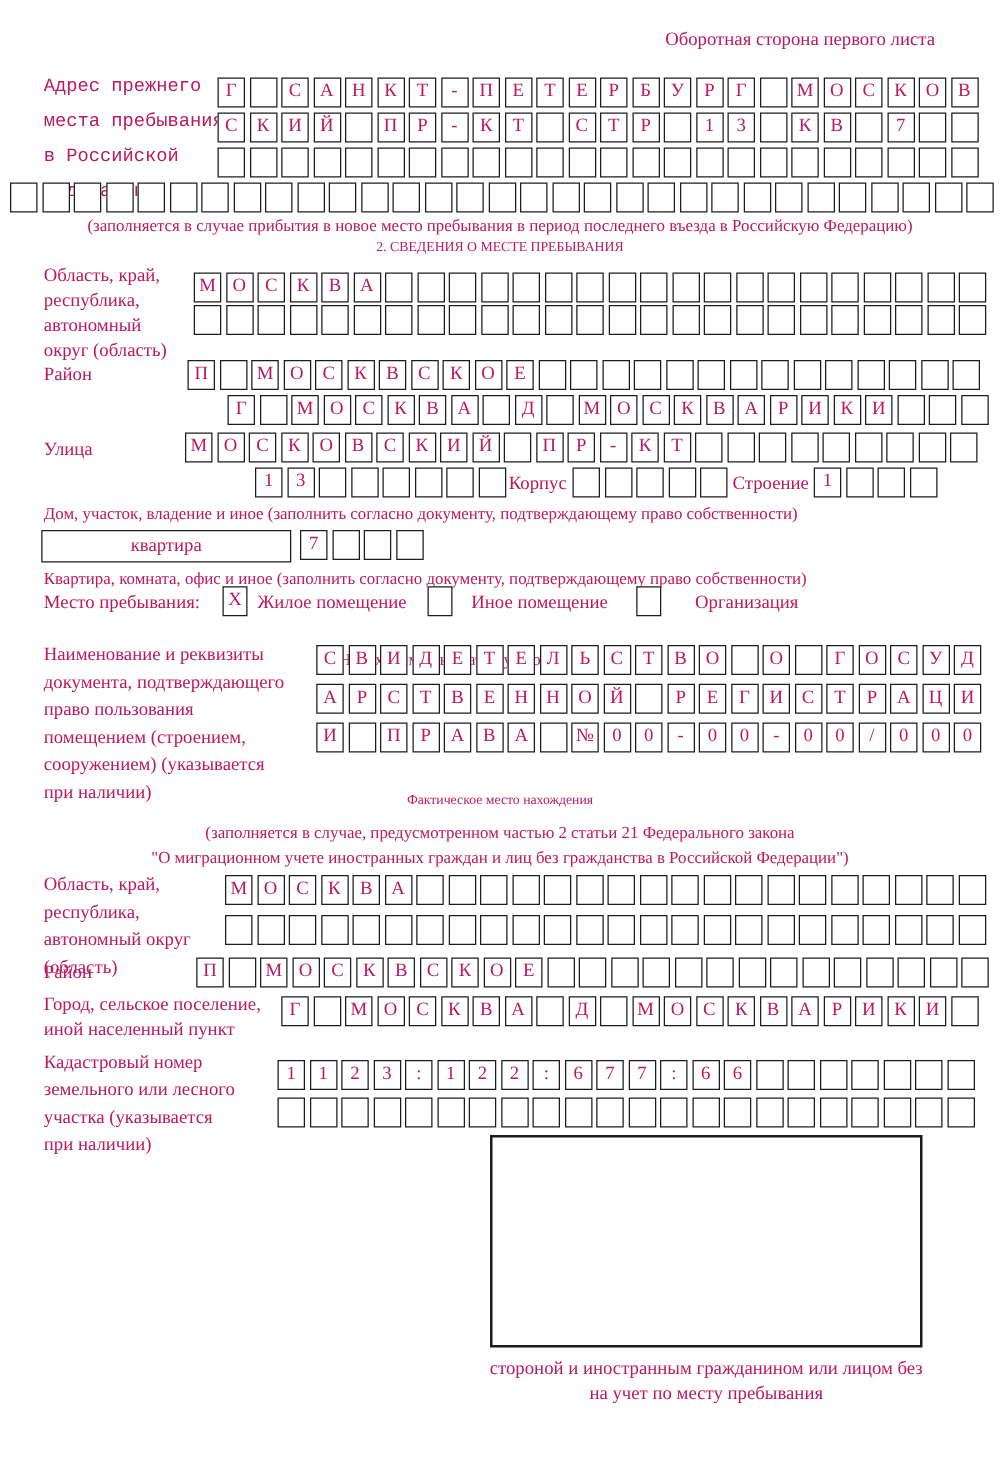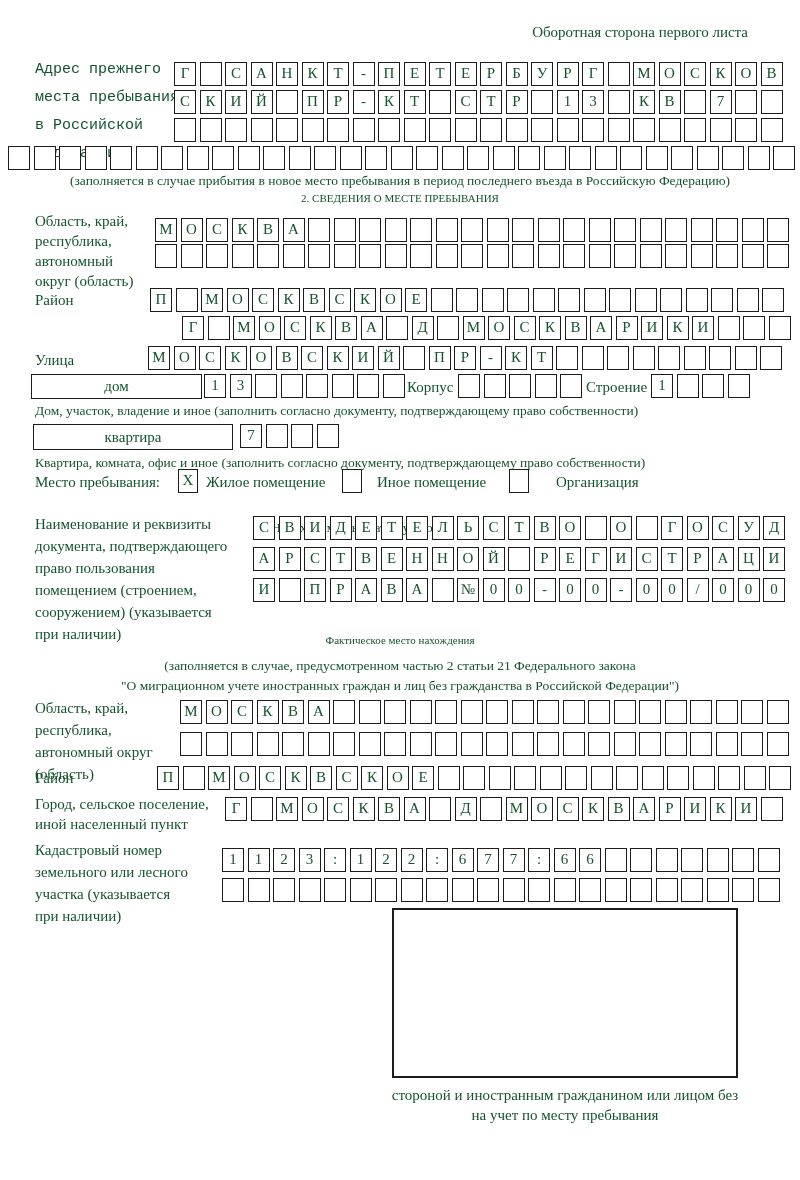--- a/index.html
+++ b/index.html
@@ -1,18 +1,18 @@
 <!DOCTYPE html>
 <html><head>
 <meta charset="utf-8">
 <style>
   html,body{margin:0;padding:0;background:#ffffff;}
   .page{
     position:relative;width:800px;height:1180px;background:#ffffff;
-    font-family:"Liberation Serif","DejaVu Serif",serif;color:#14532d;overflow:hidden;
+    font-family:"Liberation Serif","DejaVu Serif",serif;color:#be185d;overflow:hidden;
   }
   .abs{position:absolute;}
   .lbl{font-size:15px;line-height:20px;}
   .lh28 div{line-height:28px;font-family:Liberation Mono, monospace;}
   .lh22 div{line-height:22px;}
   .lh20 div{line-height:20px;}
   .boxrow{position:absolute;display:flex;gap:3.5px;}
   .cell{
     flex:none;width:22px;height:24px;box-sizing:border-box;
     border:1.5px solid #1c1c1c;background:#fff;
@@ -299,21 +299,20 @@
       <span class="cell"></span>
       <span class="cell"></span>
       <span class="cell"></span>
       <span class="cell"></span>
       <span class="cell"></span>
       <span class="cell"></span>
       <span class="cell"></span>
       <span class="cell"></span>
     </div>
 
-  <div class="widebox" style="left:31px;top:374px;width:171px;height:25px;">дом</div>
   <div class="boxrow" style="left:204px;top:374px;">
       <span class="cell">1</span>
       <span class="cell">3</span>
       <span class="cell"></span>
       <span class="cell"></span>
       <span class="cell"></span>
       <span class="cell"></span>
       <span class="cell"></span>
       <span class="cell"></span>
     </div>

